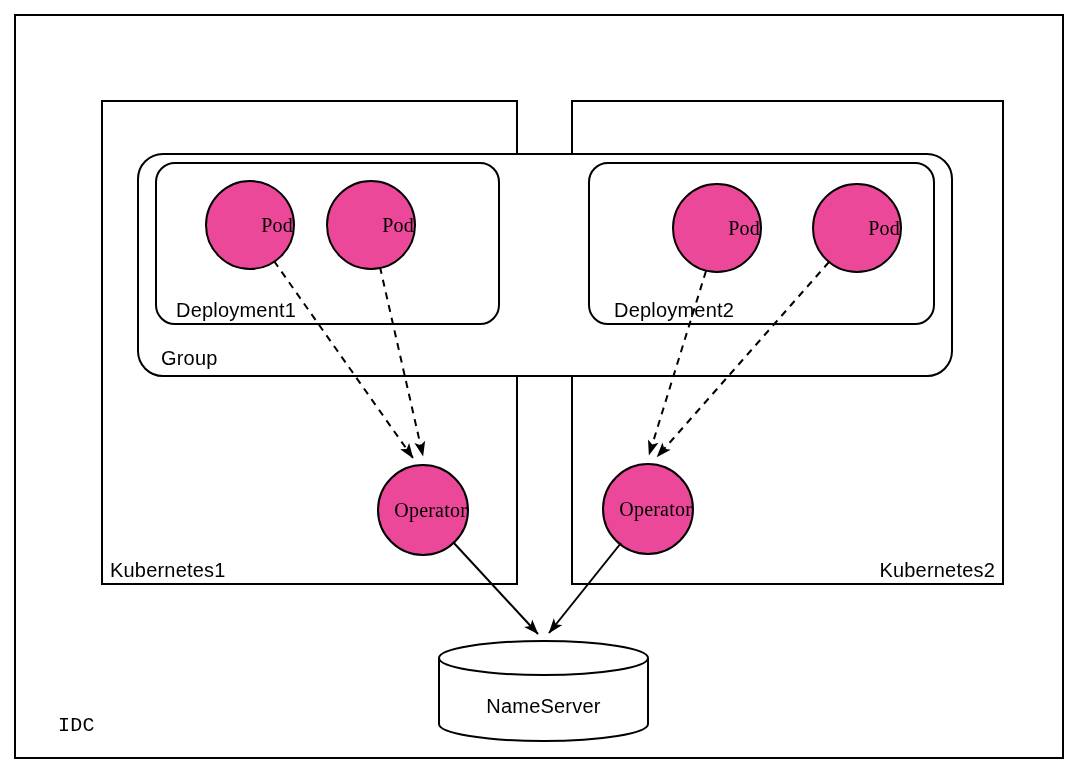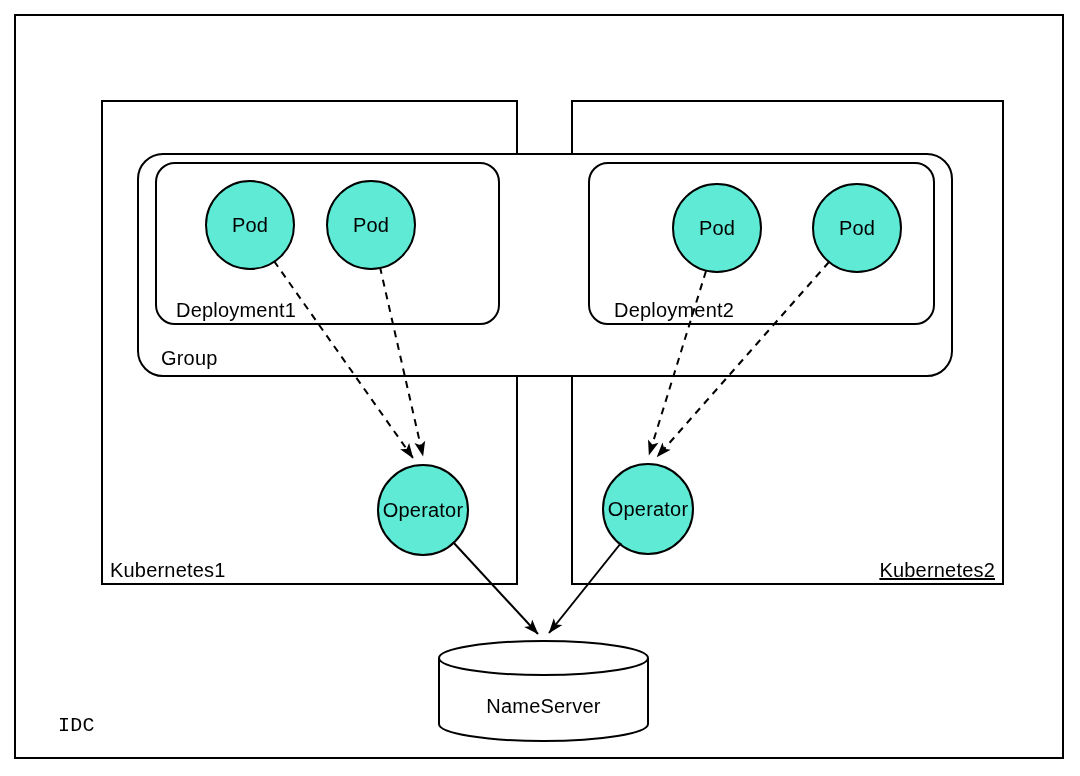--- a/index.html
+++ b/index.html
@@ -4,22 +4,22 @@
 <style>
   html,body{margin:0;padding:0;background:#ffffff;}
   *{box-sizing:border-box;}
   .canvas{
     position:relative;width:1080px;height:776px;background:#ffffff;overflow:hidden;
     font-family:"Liberation Sans", sans-serif;color:#000000;
   }
   .box{position:absolute;border:2px solid #000000;background:transparent;}
   .rbox{position:absolute;border:2px solid #000000;background:#ffffff;}
   .circle{
-    position:absolute;border:2px solid #000000;border-radius:50%;background:#5eead4;
-    display:flex;align-items:center;justify-content:center;
+    position:absolute;border:2px solid #000000;border-radius:50%;background:#ec4899;
+    display:flex;align-items:center;justify-content:flex-end;font-family:Liberation Serif, serif;
   }
   .lbl{
     position:absolute;font-size:20px;line-height:24px;letter-spacing:0.2px;
     white-space:nowrap;color:#000000;
   }
   .circle .lbl{position:static;}
   .overlay{position:absolute;left:0;top:0;z-index:20;pointer-events:none;}
   .z1{z-index:1}.z2{z-index:2}.z3{z-index:3}.z4{z-index:4}.z5{z-index:5}
   .z25{z-index:25}
 </style>
@@ -28,21 +28,21 @@
 
 <div class="canvas">
 
   <div class="box z1" style="left:14px;top:14px;width:1050px;height:745px;"></div>
   <span class="lbl z5" style="left:58px;top:714px;font-family:Liberation Mono, monospace;">IDC</span>
 
   <div class="box z2" style="left:101px;top:100px;width:417px;height:485px;"></div>
   <span class="lbl z5" style="left:110px;top:558px;">Kubernetes1</span>
 
   <div class="box z2" style="left:571px;top:100px;width:433px;height:485px;"></div>
-  <span class="lbl z5" style="right:85px;top:558px;text-decoration:underline;">Kubernetes2</span>
+  <span class="lbl z5" style="right:85px;top:558px;">Kubernetes2</span>
 
   <div class="rbox z3" style="left:137px;top:153px;width:816px;height:224px;border-radius:26px;"></div>
   <span class="lbl z5" style="left:161px;top:346px;">Group</span>
 
   <div class="rbox z4" style="left:155px;top:162px;width:345px;height:163px;border-radius:20px;"></div>
   <span class="lbl z5" style="left:176px;top:298px;">Deployment1</span>
 
   <div class="rbox z4" style="left:588px;top:162px;width:347px;height:163px;border-radius:20px;"></div>
   <span class="lbl z5" style="left:614px;top:298px;">Deployment2</span>
 

